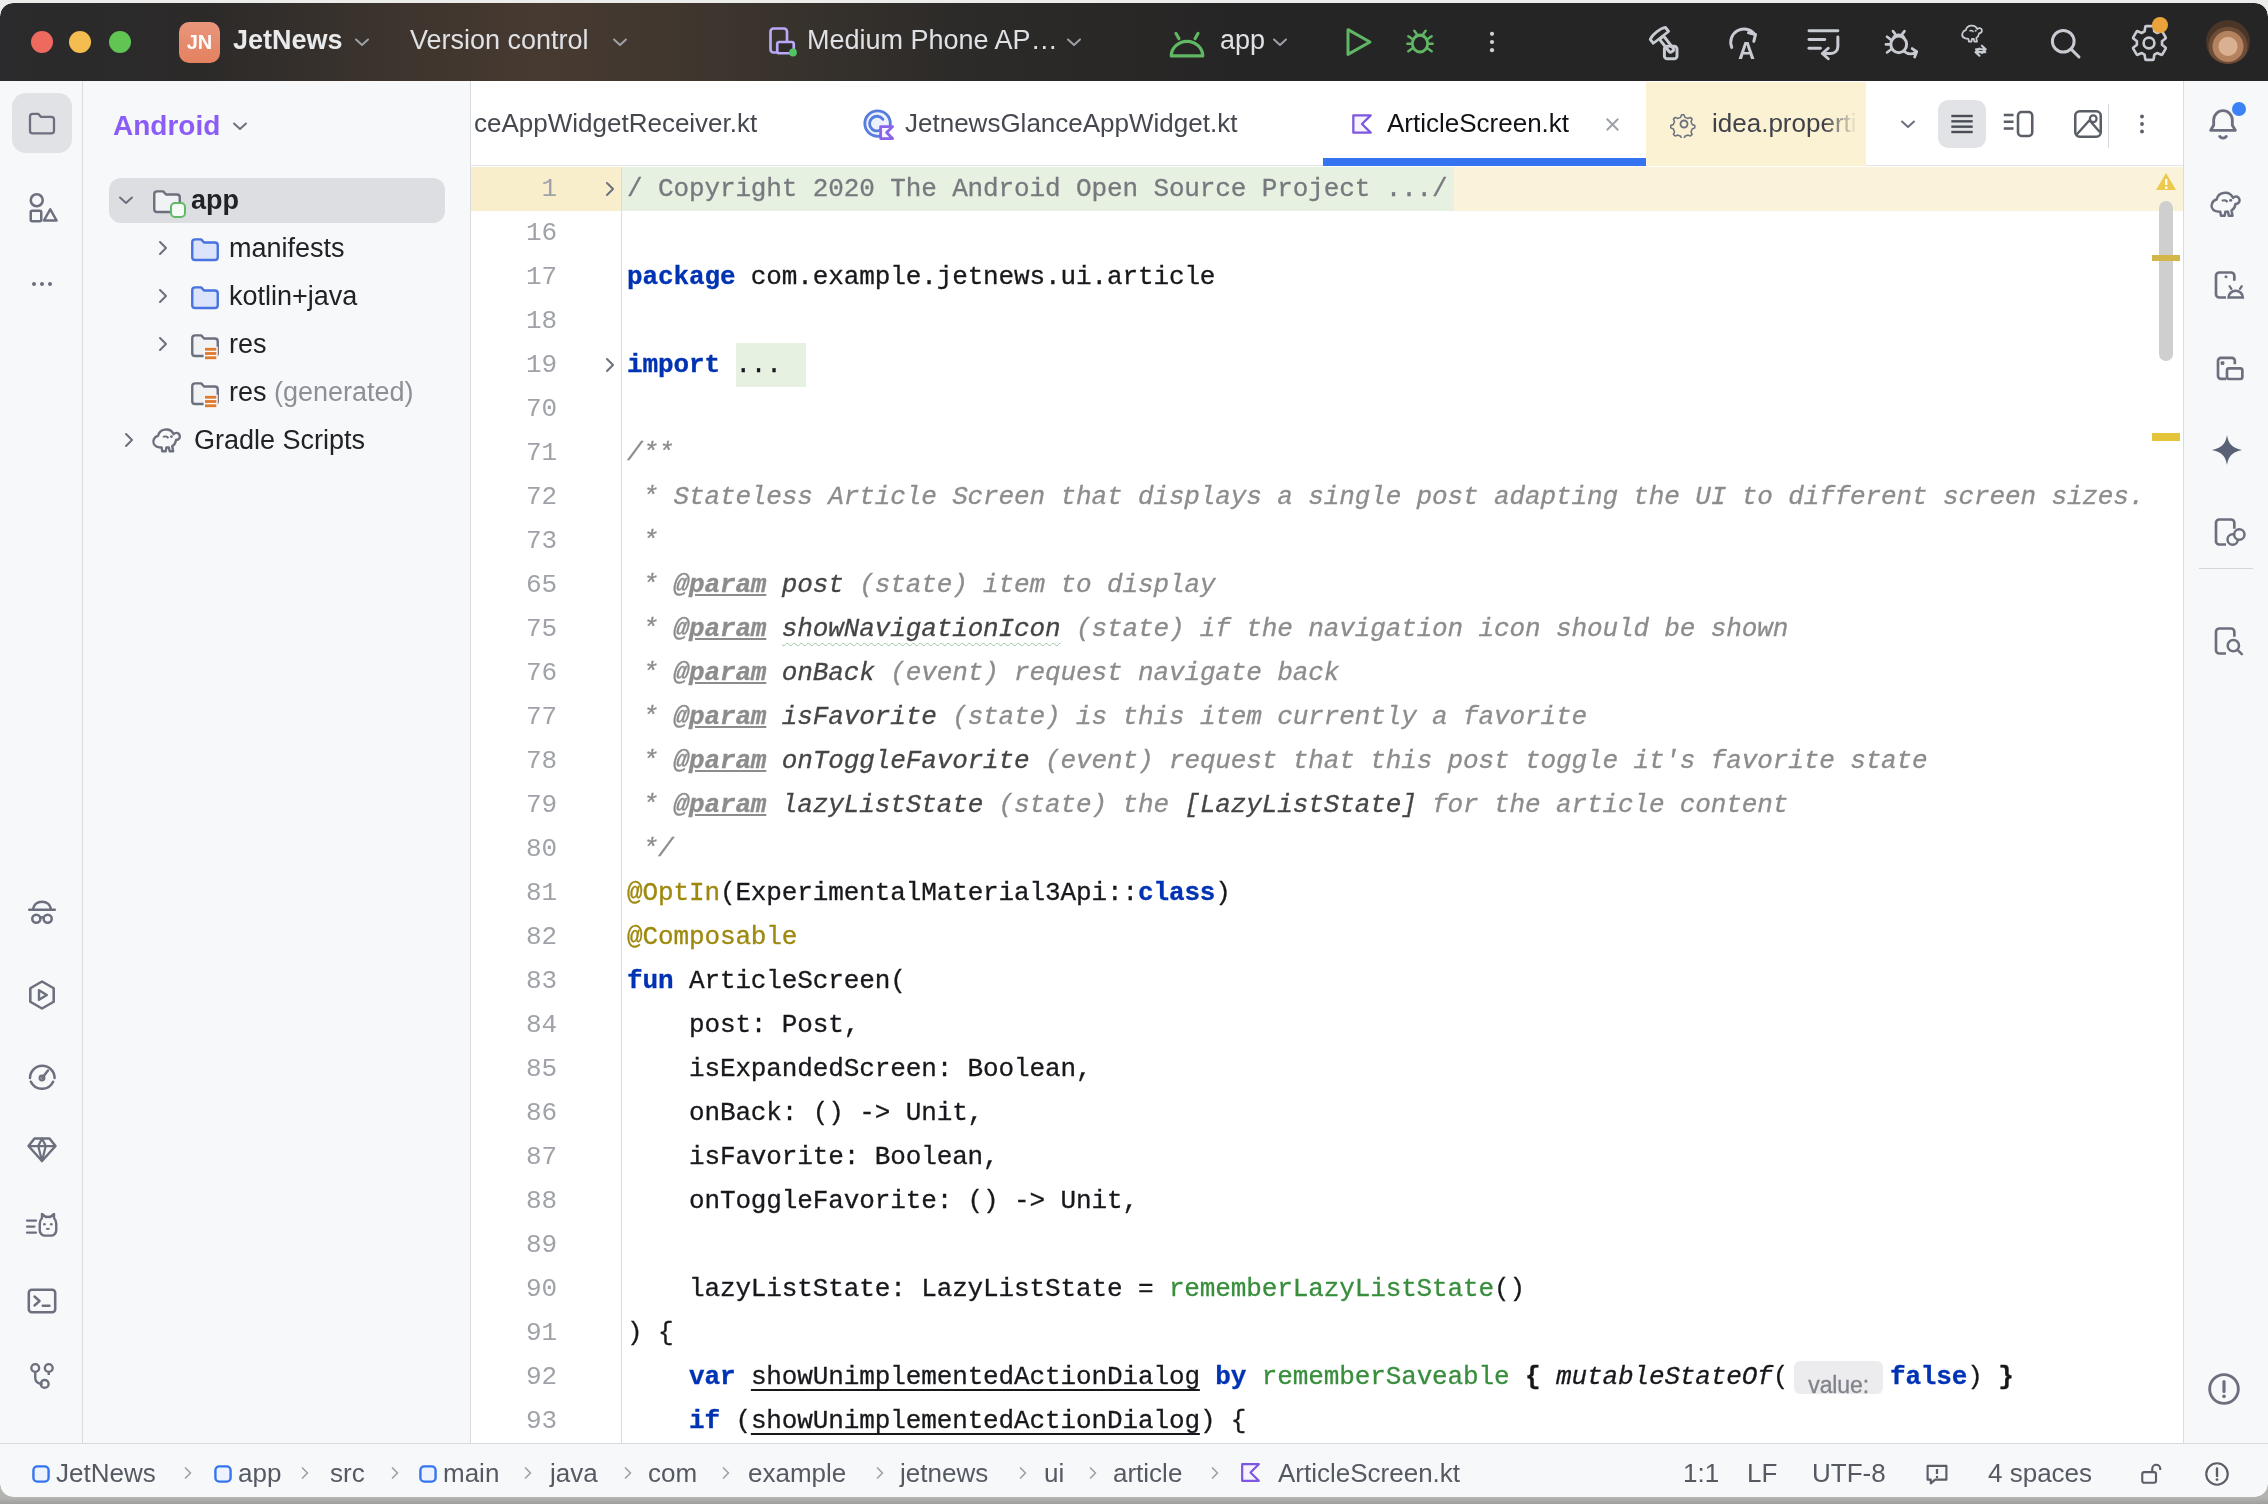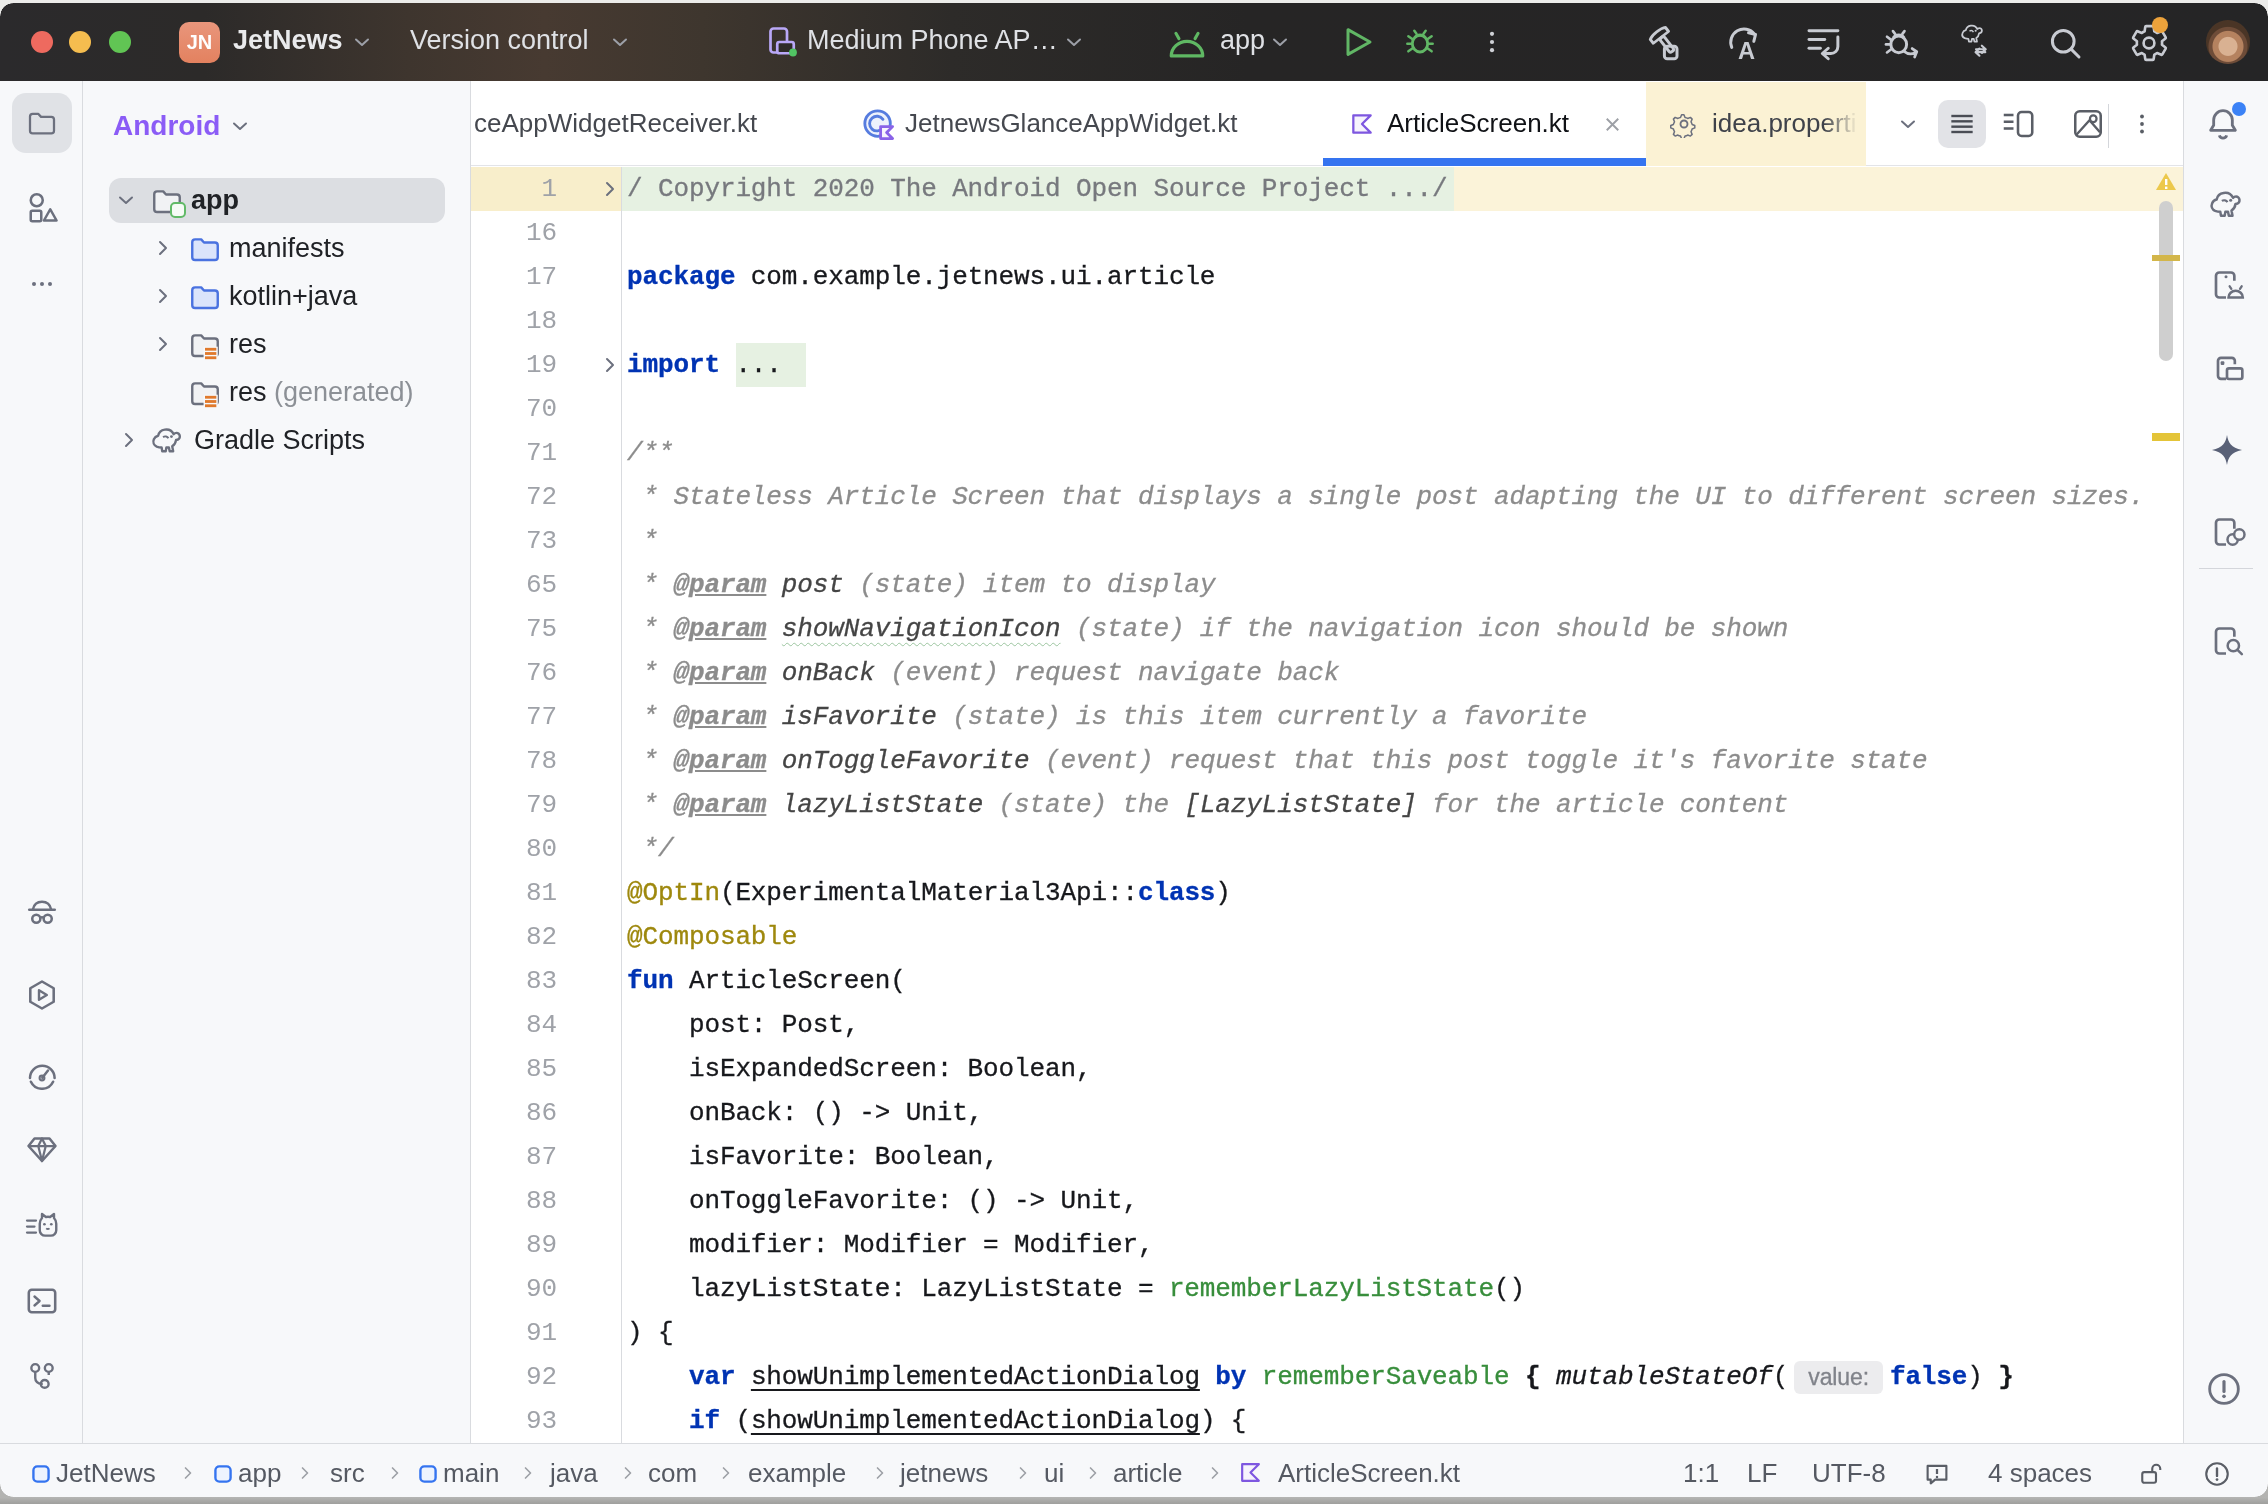--- a/index.html
+++ b/index.html
@@ -20,21 +20,21 @@
 .ann{color:#9e880d}
 .fn{color:#388e3c}
 .cm{color:#8c8c8c;font-style:italic}
 .cmb{color:#454545;font-weight:normal;font-style:italic}
 .tag{color:#8c8c8c;font-weight:bold;font-style:italic;text-decoration:underline}
 .u{text-decoration:underline;text-underline-offset:5px}
 .wavy{text-decoration:underline wavy #9cc5a0 1px;text-underline-offset:6px}
 .it{font-style:italic}
 .fold{color:#77797e}
 .hint{display:inline-block;background:#ececee;border-radius:6px;color:#80838a;
- font-family:"Liberation Sans",sans-serif;font-size:23px;line-height:33px;height:33px;padding:0 14px;vertical-align:middle;margin:0 7px 0 6px}
+ font-family:"Liberation Sans",sans-serif;font-size:23px;line-height:33px;height:33px;padding:8px 14px;vertical-align:middle;margin:0 7px 0 6px}
 .treetxt{position:absolute;font-size:27px;color:#202226;line-height:44px;height:44px}
 .tabtxt{position:absolute;font-size:26px;color:#45484f;line-height:85px;height:85px;top:81px}
 .sttxt{position:absolute;font-size:26px;color:#555962;line-height:61px;height:61px;top:1443px}
 .corner{position:absolute;width:16px;height:16px;z-index:95}
 </style></head><body>
 <div class="win">
 <div class="titlebar">
 <div class="abs" style="left:31px;top:31px;width:22px;height:22px;border-radius:50%;background:#ee6a5f"></div>
 <div class="abs" style="left:69px;top:31px;width:22px;height:22px;border-radius:50%;background:#f5bd4f"></div>
 <div class="abs" style="left:109px;top:31px;width:22px;height:22px;border-radius:50%;background:#61c554"></div>
@@ -361,21 +361,20 @@
 <div class="code" style="left:627px;top:783px"><span class="cm"> * <span class="tag">@param</span> <span class="cmb">lazyListState</span> (state) the <span class="cmb">[LazyListState]</span> for the article content</span></div>
 <div class="code" style="left:627px;top:827px"><span class="cm"> */</span></div>
 <div class="code" style="left:627px;top:871px"><span class="ann">@OptIn</span>(ExperimentalMaterial3Api::<span class="k">class</span>)</div>
 <div class="code" style="left:627px;top:915px"><span class="ann">@Composable</span></div>
 <div class="code" style="left:627px;top:959px"><span class="k">fun</span> ArticleScreen(</div>
 <div class="code" style="left:627px;top:1003px">    post: Post,</div>
 <div class="code" style="left:627px;top:1047px">    isExpandedScreen: Boolean,</div>
 <div class="code" style="left:627px;top:1091px">    onBack: () -&gt; Unit,</div>
 <div class="code" style="left:627px;top:1135px">    isFavorite: Boolean,</div>
 <div class="code" style="left:627px;top:1179px">    onToggleFavorite: () -&gt; Unit,</div>
-<div class="code" style="left:627px;top:1223px">    modifier: Modifier = Modifier,</div>
 <div class="code" style="left:627px;top:1267px">    lazyListState: LazyListState = <span class="fn">rememberLazyListState</span>()</div>
 <div class="code" style="left:627px;top:1311px">) {</div>
 <div class="code" style="left:627px;top:1355px">    <span class="k">var</span> <span class="u">showUnimplementedActionDialog</span> <span class="k">by</span> <span class="fn">rememberSaveable</span> <b>{</b> <span class="it">mutableStateOf</span>(<span class="hint">value:</span><span class="k">false</span>) <b>}</b></div>
 <div class="code" style="left:627px;top:1399px">    <span class="k">if</span> (<span class="u">showUnimplementedActionDialog</span>) {</div>
 <div class="abs" style="left:2155px;top:172px;width:22px;height:20px"><svg width="22" height="20" viewBox="0 0 22 20">
         <path d="M11 1 L21 18 H1 Z" fill="#ecc84c"></path>
         <rect x="10" y="7" width="2.4" height="6" fill="#fff"></rect>
         <rect x="10" y="14.6" width="2.4" height="2.4" fill="#fff"></rect>
       </svg></div>
 <div class="abs" style="left:2159px;top:201px;width:14px;height:160px;border-radius:7px;background:#cfcfcf"></div>

